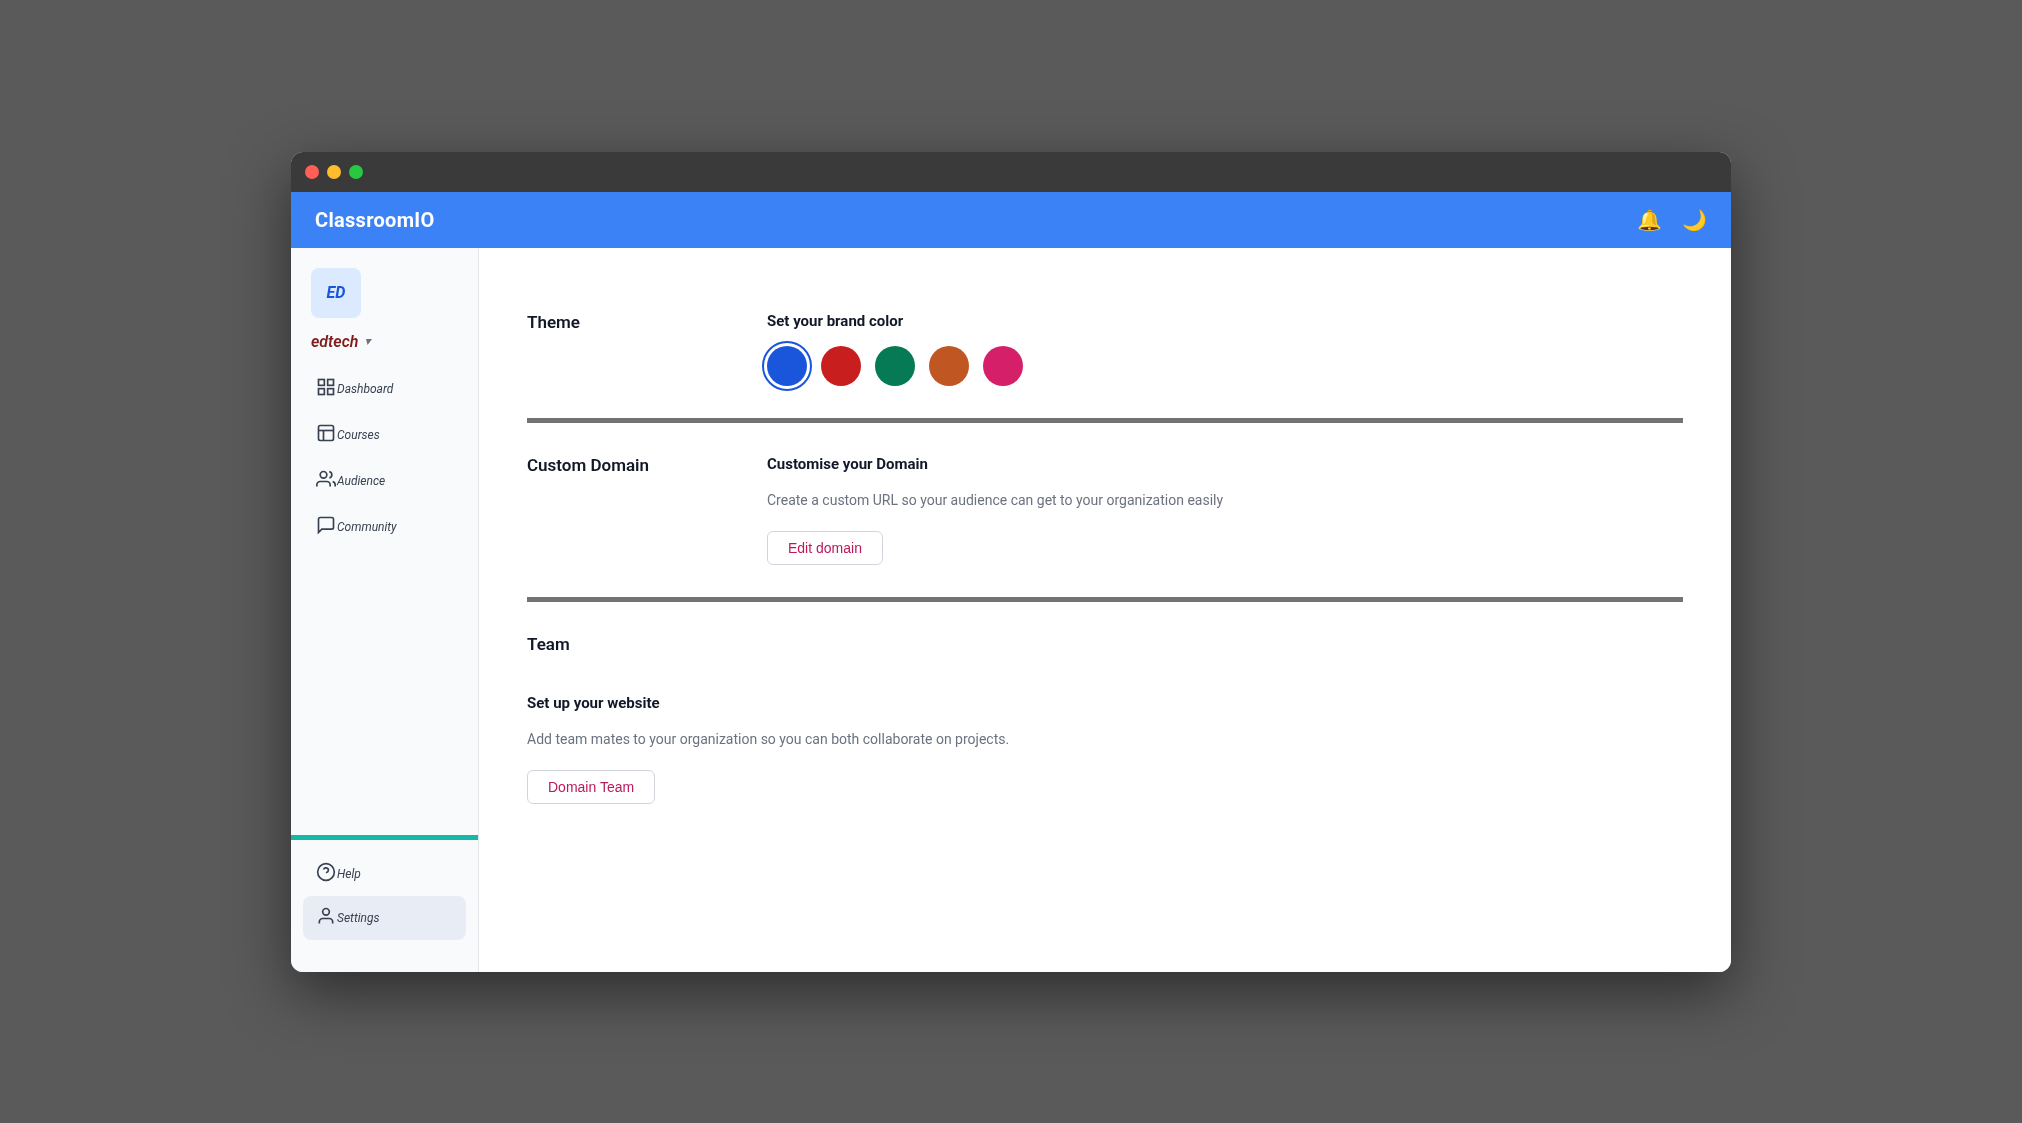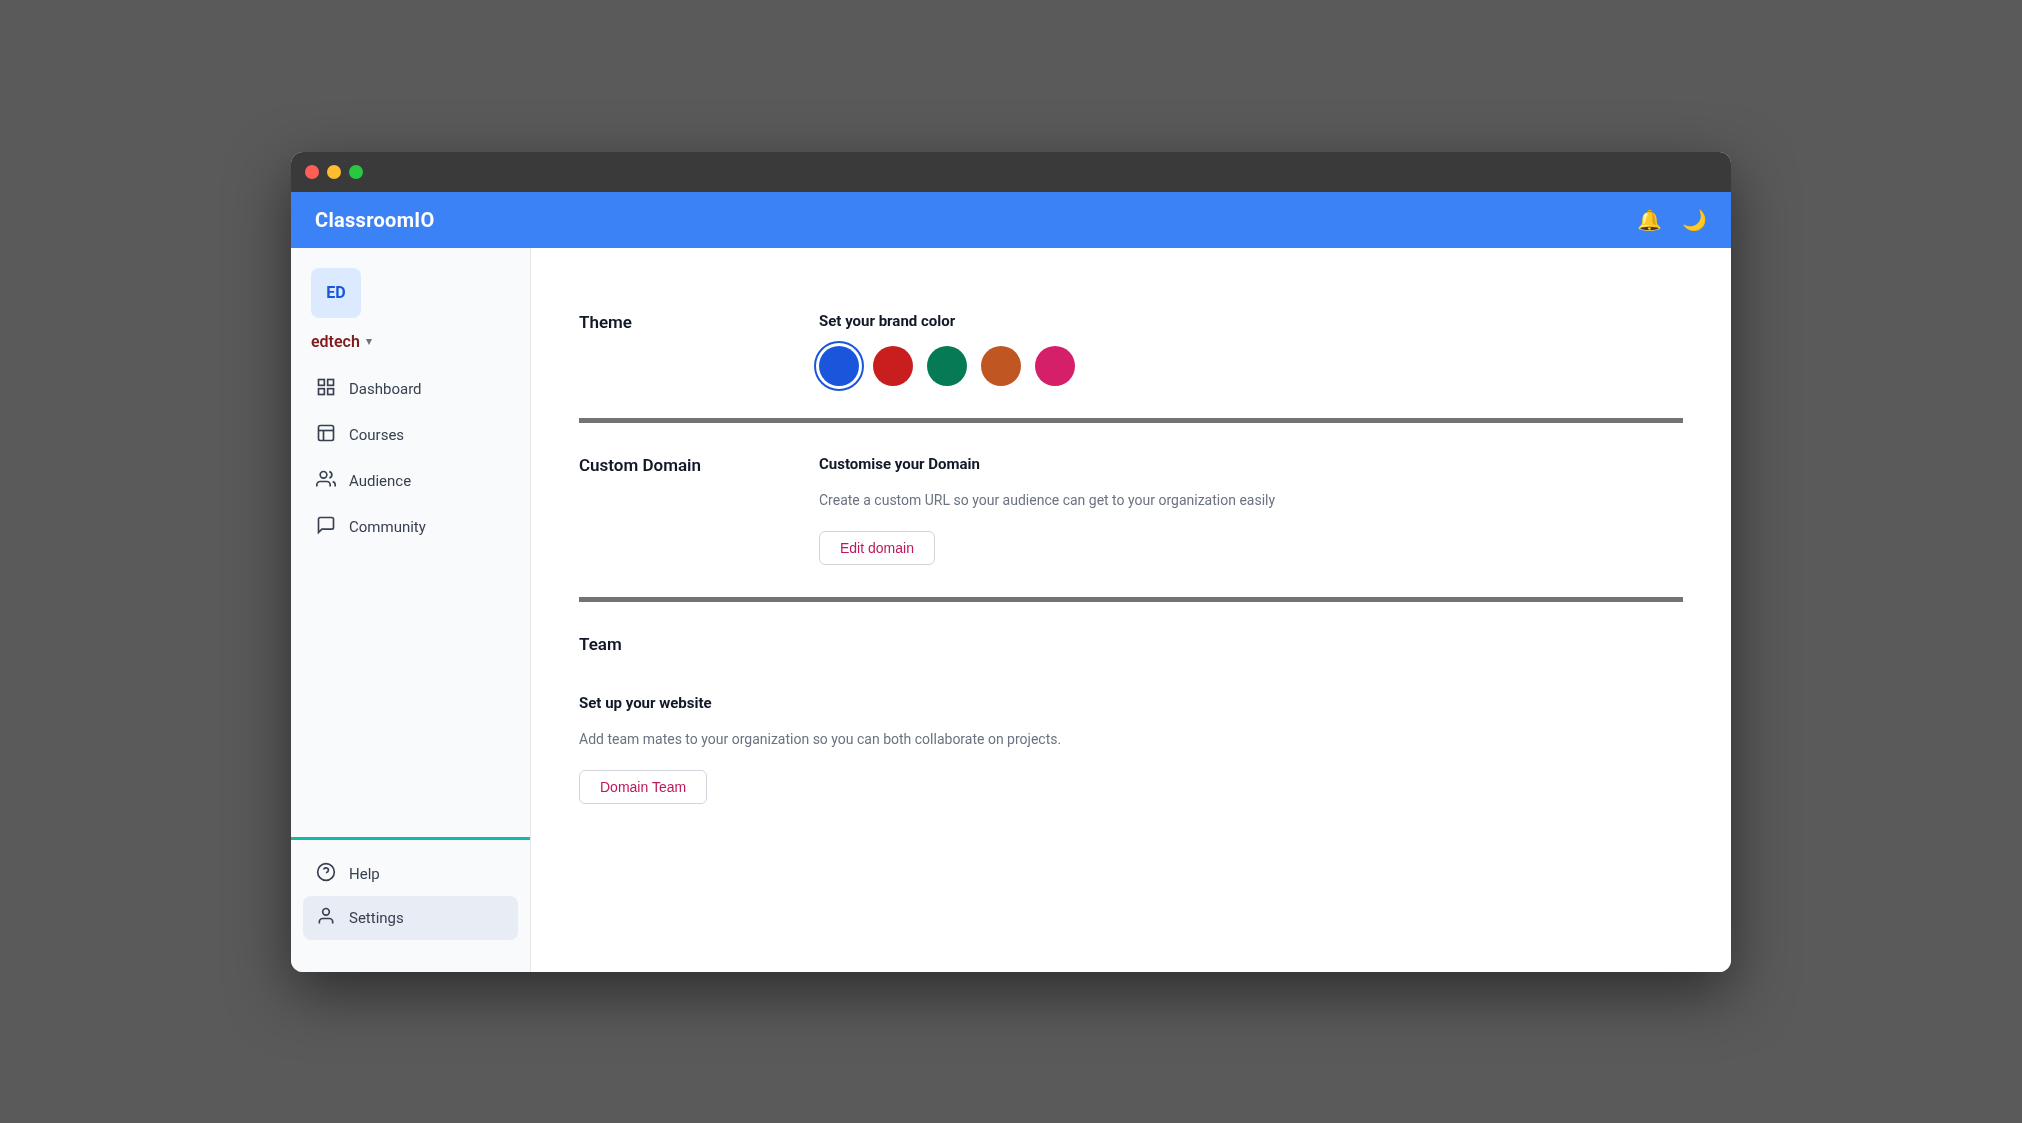--- a/index.html
+++ b/index.html
@@ -90,27 +90,28 @@
       cursor: pointer;
     }
 
     .main-layout {
       flex: 1;
       display: flex;
       overflow: hidden;
     }
 
     .sidebar {
-      width: 240px;
+      width: 188px;
       background: #f9fafb;
       border-right: 1px solid #e5e7eb;
       display: flex;
       flex-direction: column;
       padding: 20px 0;
       flex-shrink: 0;
+      font-style: italic;
     }
 
     .sidebar-avatar {
       width: 50px;
       height: 50px;
       background: #dbeafe;
       border-radius: 8px;
       display: flex;
       align-items: center;
       justify-content: center;
@@ -143,43 +144,43 @@
       flex: 1;
       display: flex;
       flex-direction: column;
       gap: 2px;
       padding: 0 12px;
     }
 
     .sidebar-item {
       display: flex;
       align-items: center;
-      gap: 12px;
+      gap: 0;
       padding: 10px 12px;
       border-radius: 8px;
       cursor: pointer;
       color: #374151;
-      font-size: 15px;
+      font-size: 12px;
       transition: background 0.15s;
     }
 
     .sidebar-item.active {
       background: #e8edf5;
     }
 
     .sidebar-item-icon {
       font-size: 18px;
       width: 22px;
       text-align: center;
       color: #374151;
     }
 
     .sidebar-bottom {
       padding: 12px;
-      border-top: 3px solid #14b8a6;
+      border-top: 5px solid #14b8a6;
       margin-top: 8px;
     }
 
     .sidebar-bottom .sidebar-item {
       border-radius: 8px;
     }
 
     .content {
       flex: 1;
       overflow-y: auto;

